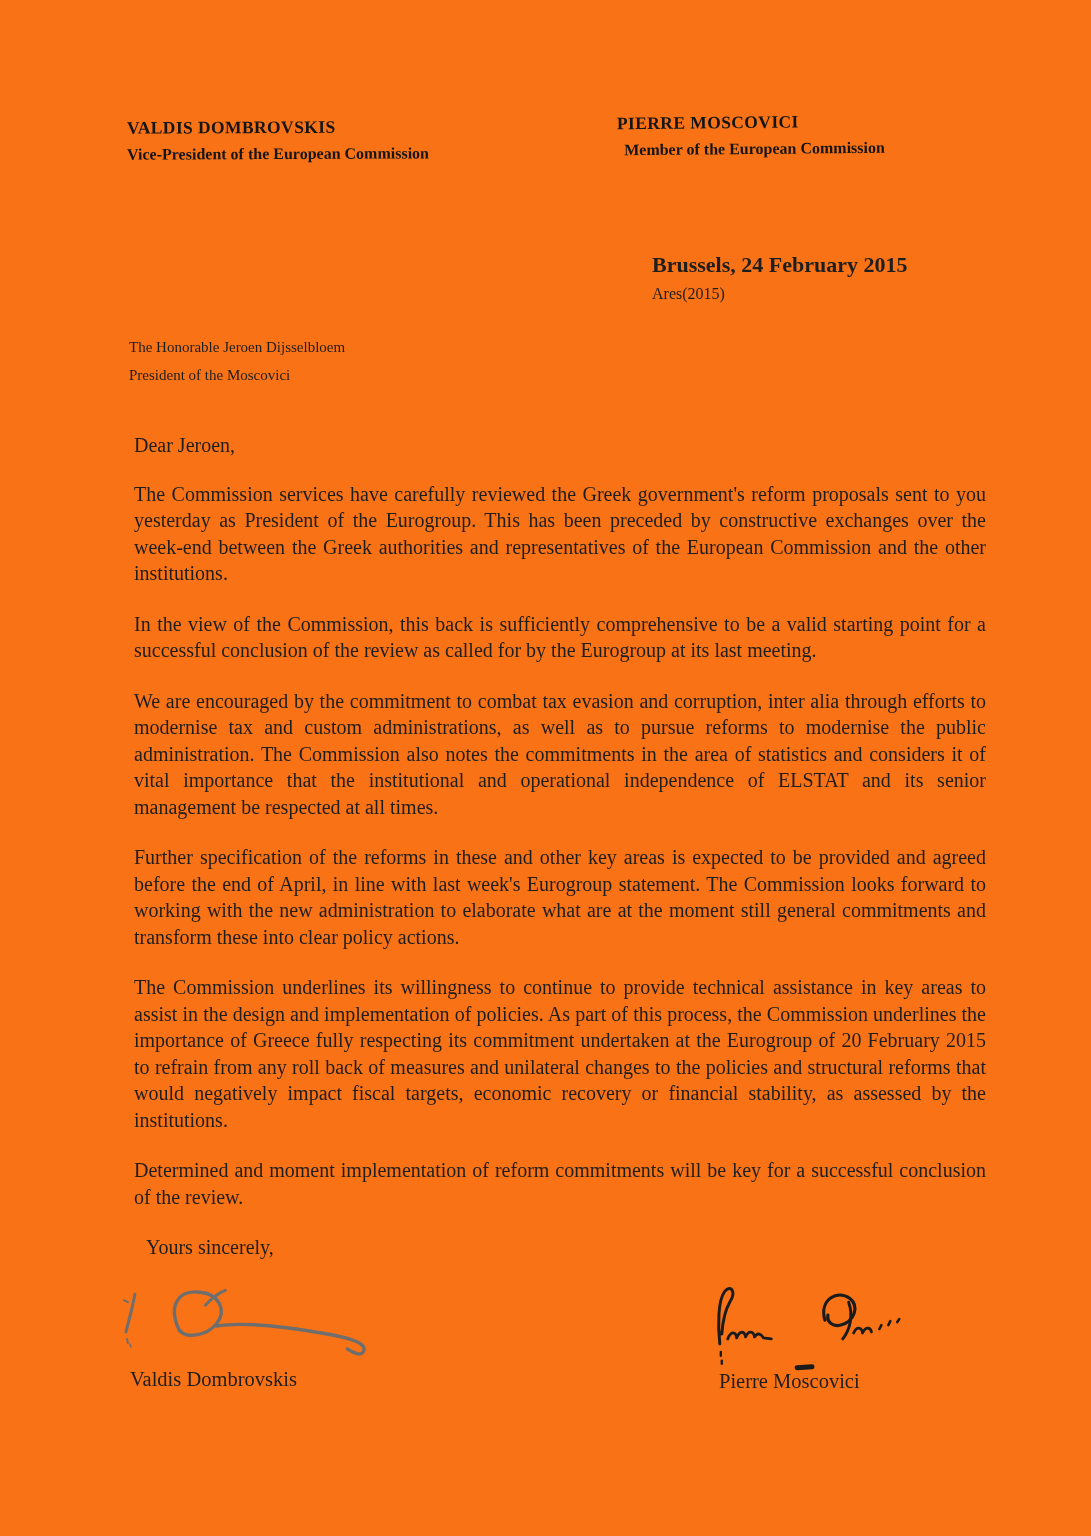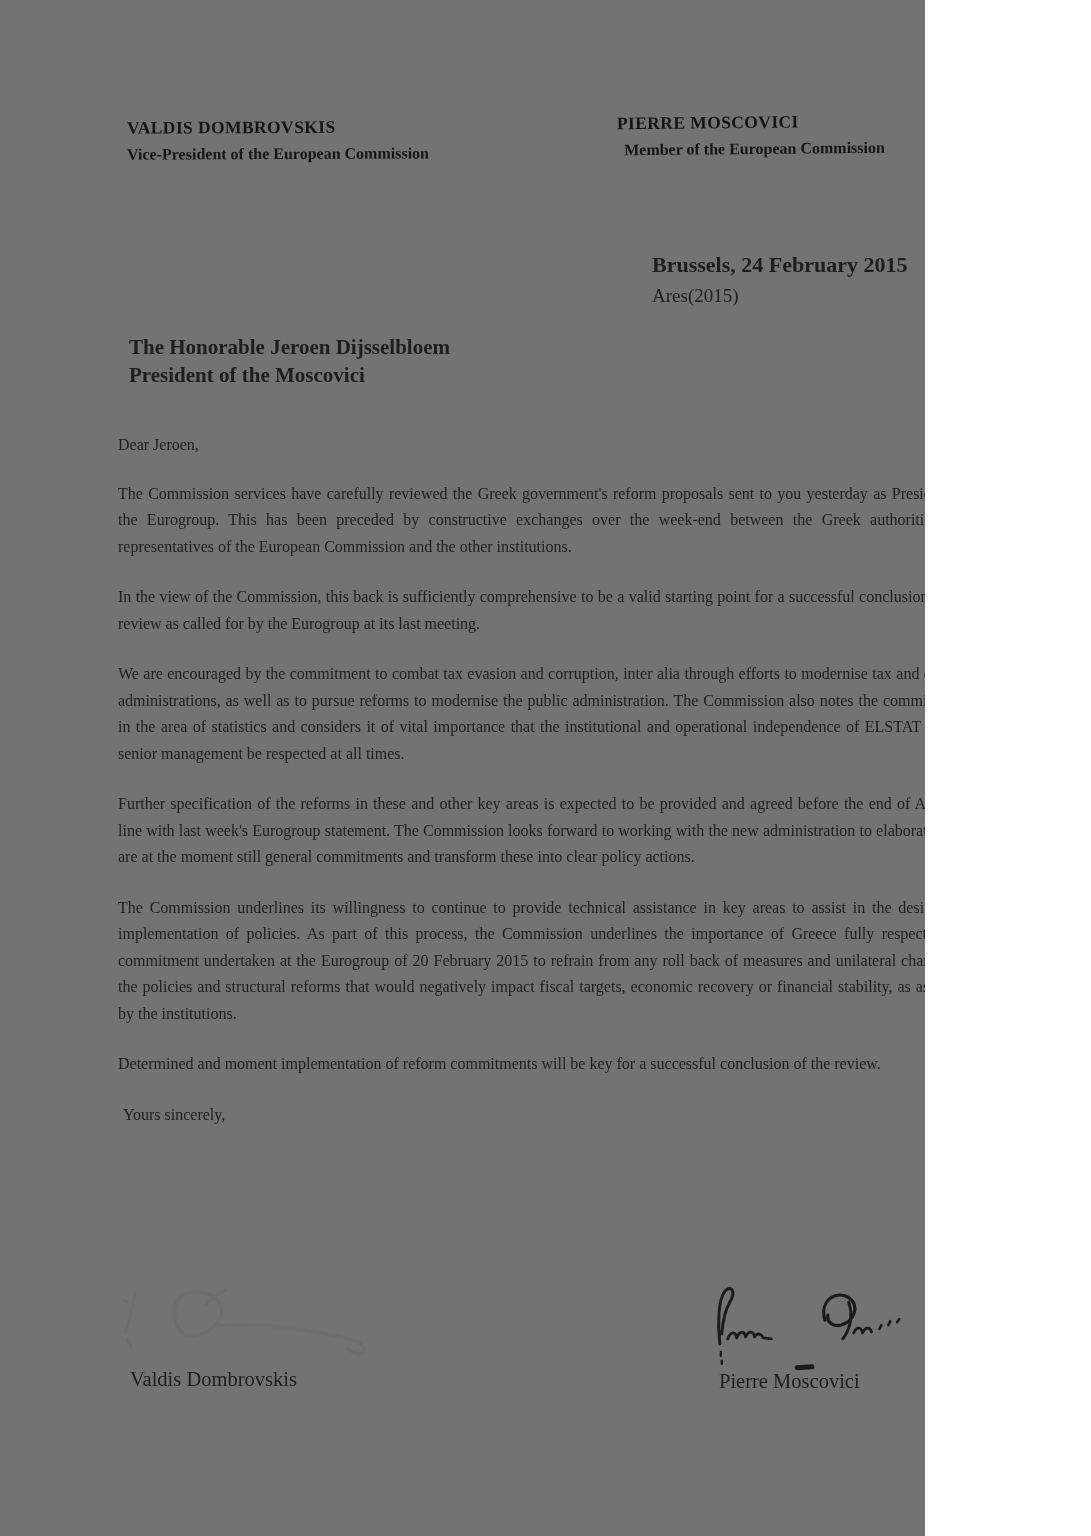--- a/index.html
+++ b/index.html
@@ -2,23 +2,23 @@
 <html><head>
 <meta charset="utf-8">
 <style>
   html, body {
     margin: 0;
     padding: 0;
     background: #ffffff;
   }
   .page {
     position: relative;
-    width: 925px;
+    width: 1091px;
     height: 1536px;
-    background: #737373;
+    background: #f97316;
     font-family: "Liberation Serif", serif;
     color: #1e1e1e;
     overflow: hidden;
   }
 
   
   .sender-left {
     position: absolute;
     top: 117px;
     left: 127px;
@@ -46,48 +46,47 @@
   }
   .sender-right .sender-title { margin-left: 7px; }
 
   
   .dateline {
     position: absolute;
     top: 252px;
     left: 652px;
   }
   .place-date { font-size: 22px; font-weight: bold; }
-  .reference  { font-size: 19px; margin-top: 7px; }
+  .reference  { font-size: 16px; margin-top: 7px; }
 
   
   .recipient {
     position: absolute;
     top: 333px;
     left: 129px;
-    font-size: 21px;
+    font-size: 15px;
     line-height: 28px;
-    font-weight: bold;
   }
 
   
   .letter-body {
     position: absolute;
     top: 432px;
-    left: 118px;
+    left: 134px;
     width: 852px;
-    font-size: 16px;
+    font-size: 20px;
     line-height: 26.5px;
   }
   .salutation { margin: 0 0 22px 0; }
   .para {
     margin: 16px 0 24px 0;
     text-align: justify;
     text-justify: inter-word;
   }
-  .closing { margin: 5px; }
+  .closing { margin: 12px; }
 
   
   .sig-left-svg {
     position: absolute;
     top: 1284px;
     left: 118px;
     width: 278px;
     height: 90px;
   }
   .sig-right-svg {

